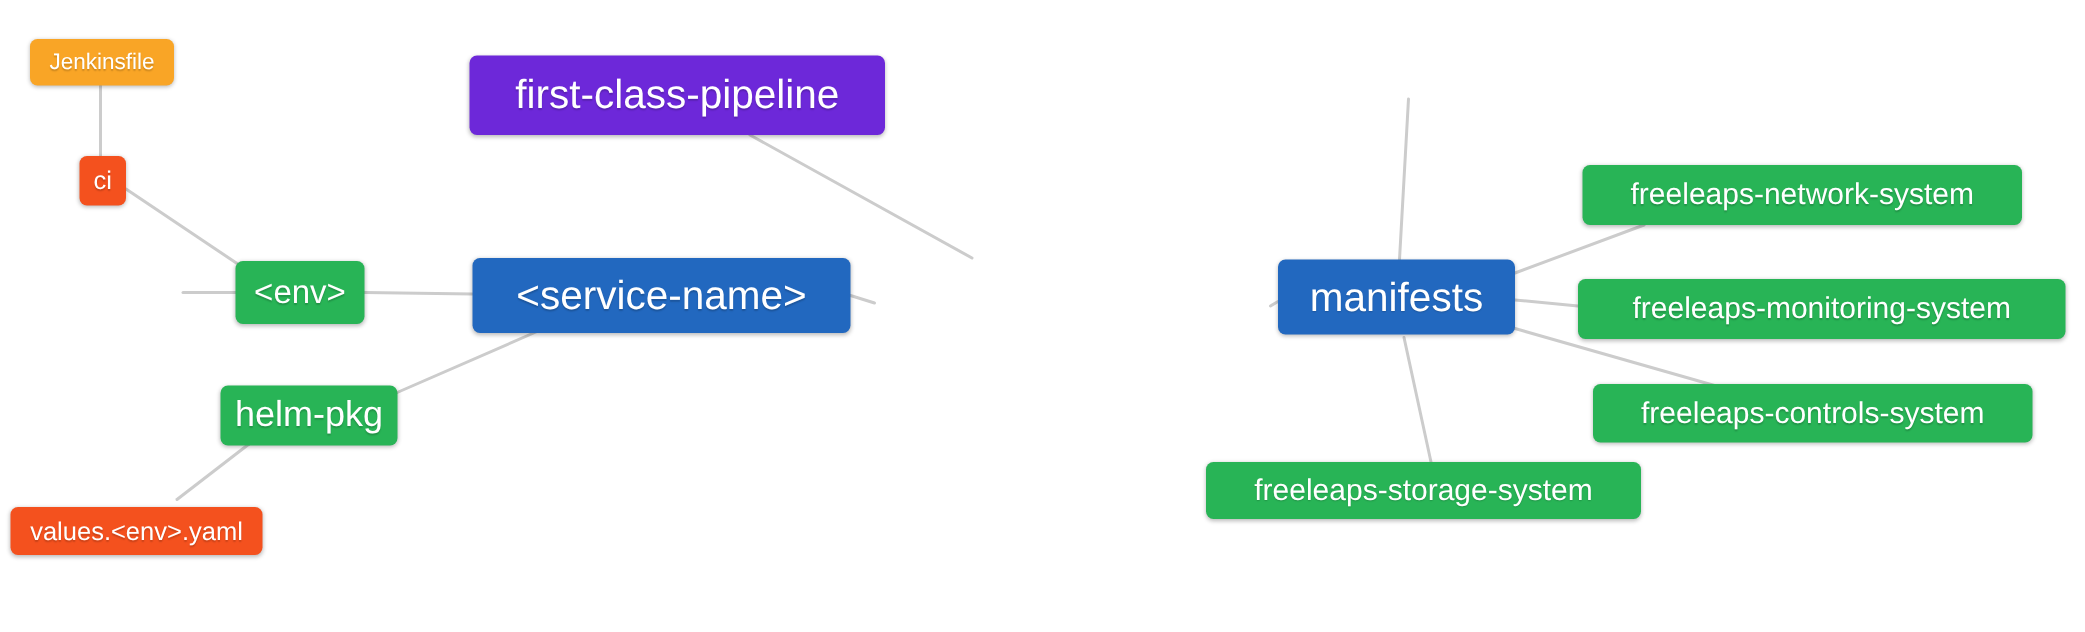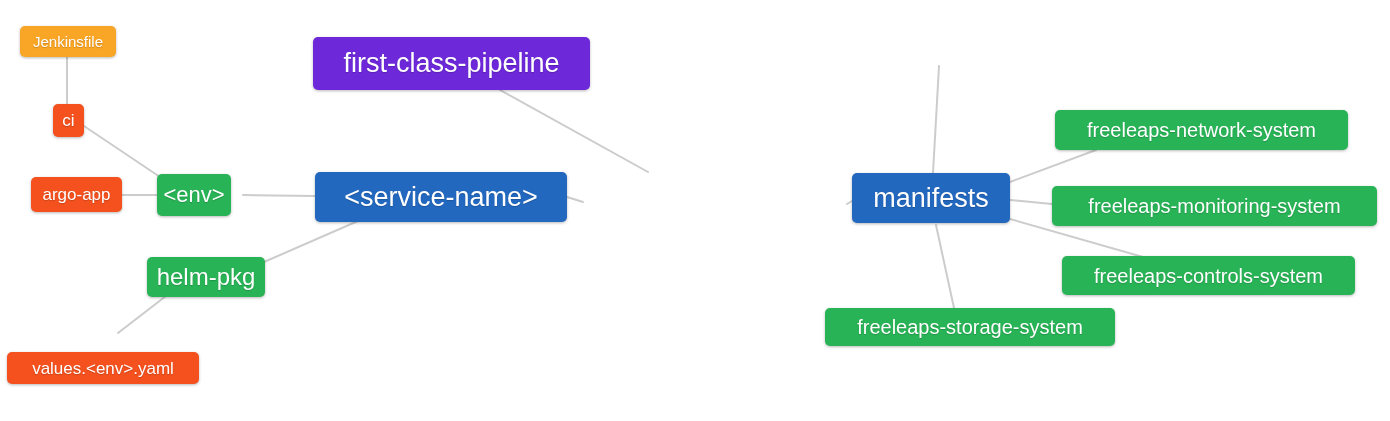--- a/index.html
+++ b/index.html
@@ -55,23 +55,22 @@
       <line x1="847" y1="204" x2="852" y2="201" stroke="#cccccc" stroke-width="2" stroke-linecap="round"></line>
       <line x1="933" y1="173" x2="939" y2="66" stroke="#cccccc" stroke-width="2" stroke-linecap="round"></line>
       <line x1="1010" y1="182" x2="1096" y2="150" stroke="#cccccc" stroke-width="2" stroke-linecap="round"></line>
       <line x1="1010" y1="200" x2="1052" y2="204" stroke="#cccccc" stroke-width="2" stroke-linecap="round"></line>
       <line x1="1010" y1="219" x2="1143" y2="257" stroke="#cccccc" stroke-width="2" stroke-linecap="round"></line>
       <line x1="936" y1="225" x2="954" y2="308" stroke="#cccccc" stroke-width="2" stroke-linecap="round"></line>
     </svg>
     <div class="node" style="left: 313px; top: 37px; width: 277px; height: 53px; font-size: 27px; background: #6d28d9; color: rgb(255, 255, 255);">first-class-pipeline</div>
     <div class="node" style="left: 315px; top: 172px; width: 252px; height: 50px; font-size: 27px; background: rgb(34, 104, 191); color: rgb(255, 255, 255);">&lt;service-name&gt;</div>
     <div class="node" style="left: 852px; top: 173px; width: 158px; height: 50px; font-size: 27px; background: rgb(34, 104, 191); color: rgb(255, 255, 255);">manifests</div>
-    <div class="node" style="left: 157px; top: 174px; width: 74px; height: 42px; font-size: 22px; background: rgb(40, 180, 86); color: rgb(255, 255, 255);">&lt;env&gt;</div>
+    <div class="node" style="left: 157px; top: 174px; width: 86px; height: 42px; font-size: 22px; background: rgb(40, 180, 86); color: rgb(255, 255, 255);">&lt;env&gt;</div>
     <div class="node" style="left: 147px; top: 257px; width: 118px; height: 40px; font-size: 24px; background: rgb(40, 180, 86); color: rgb(255, 255, 255);">helm-pkg</div>
     <div class="node" style="left: 53px; top: 104px; width: 31px; height: 33px; font-size: 17px; background: rgb(244, 81, 30); color: rgb(255, 255, 255);">ci</div>
-    <div class="node" style="left: 31px; top: 177px; width: 91px; height: 35px; font-size: 17px; background: rgb(244, 81, 30); color: rgb(255, 255, 255);">argo-app</div>
-    <div class="node" style="left: 7px; top: 352px; width: 192px; height: 32px; font-size: 17px; background: rgb(244, 81, 30); color: rgb(255, 255, 255);">values.&lt;env&gt;.yaml</div>
+    <div class="node" style="left: 7px; top: 338px; width: 168px; height: 32px; font-size: 17px; background: rgb(244, 81, 30); color: rgb(255, 255, 255);">values.&lt;env&gt;.yaml</div>
     <div class="node" style="left: 20px; top: 26px; width: 96px; height: 31px; font-size: 15px; background: rgb(249, 165, 38); color: rgb(255, 255, 255);">Jenkinsfile</div>
     <div class="node" style="left: 1055px; top: 110px; width: 293px; height: 40px; font-size: 20px; background: rgb(40, 180, 86); color: rgb(255, 255, 255);">freeleaps-network-system</div>
     <div class="node" style="left: 1052px; top: 186px; width: 325px; height: 40px; font-size: 20px; background: rgb(40, 180, 86); color: rgb(255, 255, 255);">freeleaps-monitoring-system</div>
     <div class="node" style="left: 1062px; top: 256px; width: 293px; height: 39px; font-size: 20px; background: rgb(40, 180, 86); color: rgb(255, 255, 255);">freeleaps-controls-system</div>
-    <div class="node" style="left: 825px; top: 308px; width: 290px; height: 38px; font-size: 20px; background: rgb(40, 180, 86); color: rgb(255, 255, 255);">freeleaps-storage-system</div>
+    <div class="node" style="left: 804px; top: 308px; width: 290px; height: 38px; font-size: 20px; background: rgb(40, 180, 86); color: rgb(255, 255, 255);">freeleaps-storage-system</div>
   </div>
 
 </body></html>

